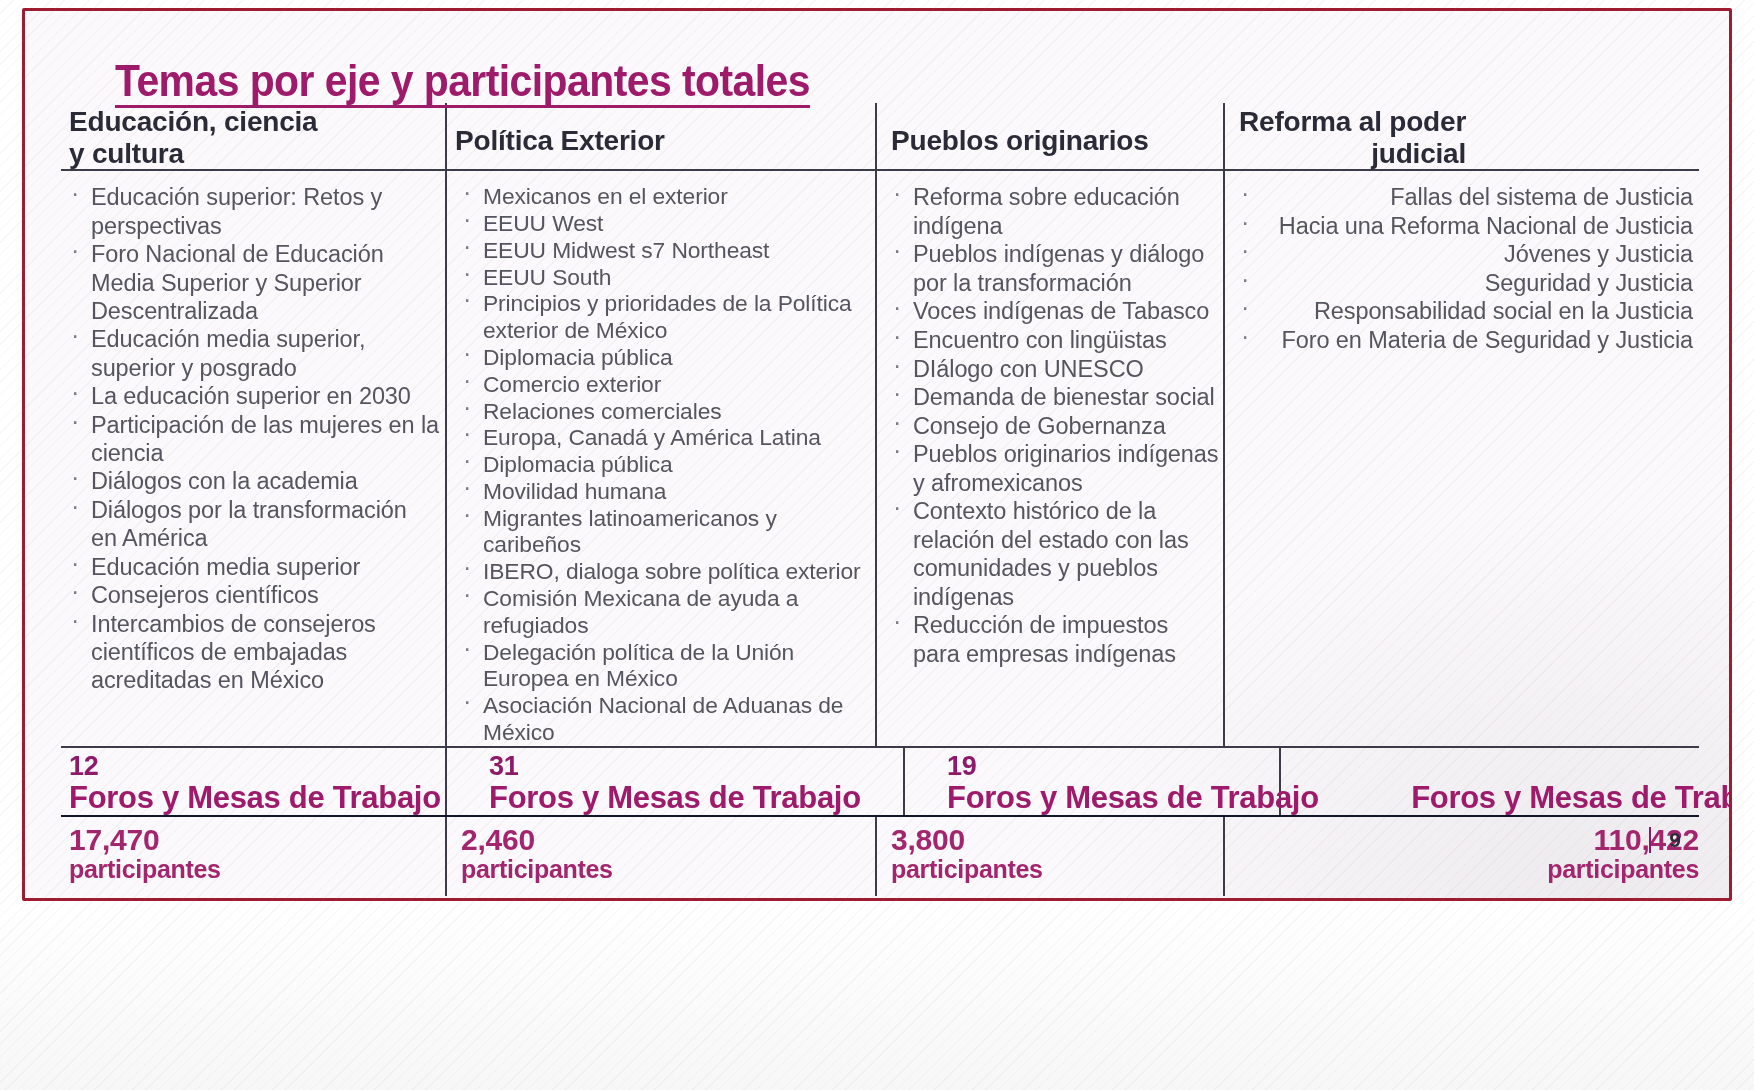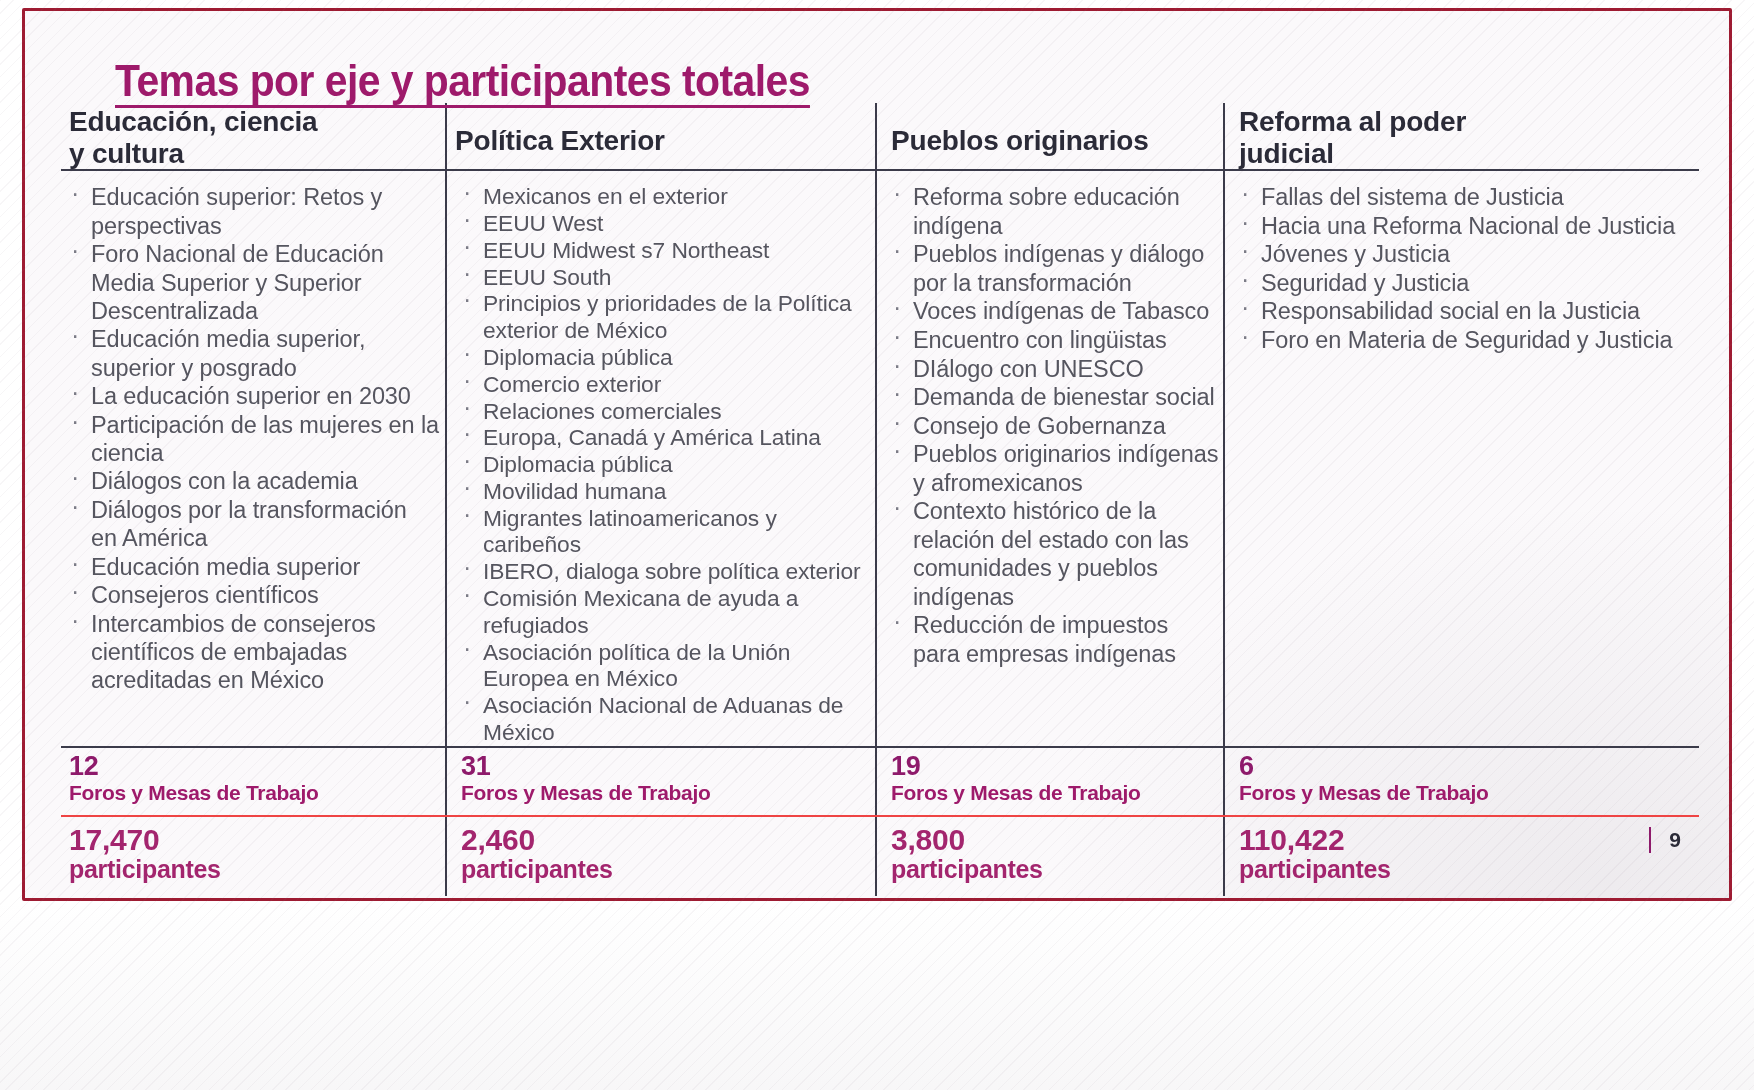--- a/index.html
+++ b/index.html
@@ -103,21 +103,21 @@
   .trow { display: flex; width: 100%; }
 
   .tcol {
     position: relative;
     flex: 0 0 auto;
     padding: 0;
   }
   .tcol.c0 { width: 386px; }
   .tcol.c1 { width: 430px; }
   .tcol.c2 { width: 348px; }
-  .tcol.c3 { width: 474px; }
+  .tcol.c3 { width: 474px; text-align: right; }
 
   
   .tcol.c0 { border-right: 2px solid #3b3b4a; }
   .tcol.c1 { border-right: 2px solid #3b3b4a; }
   .tcol.c2 { border-right: 2px solid #3b3b4a; }
 
   
   #header-row { height: 72px; border-bottom: 2px solid #3b3b4a; }
   #header-row .tcol { display: flex; align-items: flex-start; }
 
@@ -165,33 +165,33 @@
     font-size: 25px;
     color: #7b7b86;
   }
 
   
   .tcol.c1 .topic-item { font-size: 22.8px; line-height: 1.175; }
   .tcol.c2 .topic-item { font-size: 23.5px; line-height: 1.215; }
   .tcol.c3 .topic-item { font-size: 23.5px; line-height: 1.215; }
 
   
-  #foros-row { height: 74px; border-bottom: 2px solid #ef4444; }
+  #foros-row { height: 74px; border-bottom: 2px solid #0f172a; gap: 28px; }
   #foros-row .tcol { padding-top: 4px; }
 
   .stat-count {
     font-size: 27px;
     font-weight: 700;
     color: #8e1a6b;
     line-height: 1.08;
     padding-left: 8px;
     letter-spacing: -0.2px;
   }
   .stat-label {
-    font-size: 21px;
+    font-size: 31px;
     font-weight: 700;
     color: #9e1a6b;
     line-height: 1.1;
     padding-left: 8px;
     letter-spacing: -0.3px;
     white-space: nowrap;
   }
   .tcol.c1 .stat-count, .tcol.c1 .stat-label,
   .tcol.c2 .stat-count, .tcol.c2 .stat-label,
   .tcol.c3 .stat-count, .tcol.c3 .stat-label { padding-left: 14px; }
@@ -292,21 +292,21 @@
               <li class="topic-item">Principios y prioridades de la Política exterior de México</li>
               <li class="topic-item">Diplomacia pública</li>
               <li class="topic-item">Comercio exterior</li>
               <li class="topic-item">Relaciones comerciales</li>
               <li class="topic-item">Europa, Canadá y América Latina</li>
               <li class="topic-item">Diplomacia pública</li>
               <li class="topic-item">Movilidad humana</li>
               <li class="topic-item">Migrantes latinoamericanos y caribeños</li>
               <li class="topic-item">IBERO, dialoga sobre política exterior</li>
               <li class="topic-item">Comisión Mexicana de ayuda a refugiados</li>
-              <li class="topic-item">Asociación política de la Unión Europea en México</li>
+              <li class="topic-item">Delegación política de la Unión Europea en México</li>
               <li class="topic-item">Asociación Nacional de Aduanas de México</li>
             </ul>
         </div>
         <div class="tcol c2">
           <ul class="topic-list" id="topics-2">
               <li class="topic-item">Reforma sobre educación indígena</li>
               <li class="topic-item">Pueblos indígenas y diálogo por la transformación</li>
               <li class="topic-item">Voces indígenas de Tabasco</li>
               <li class="topic-item">Encuentro con lingüistas</li>
               <li class="topic-item">DIálogo con UNESCO</li>

